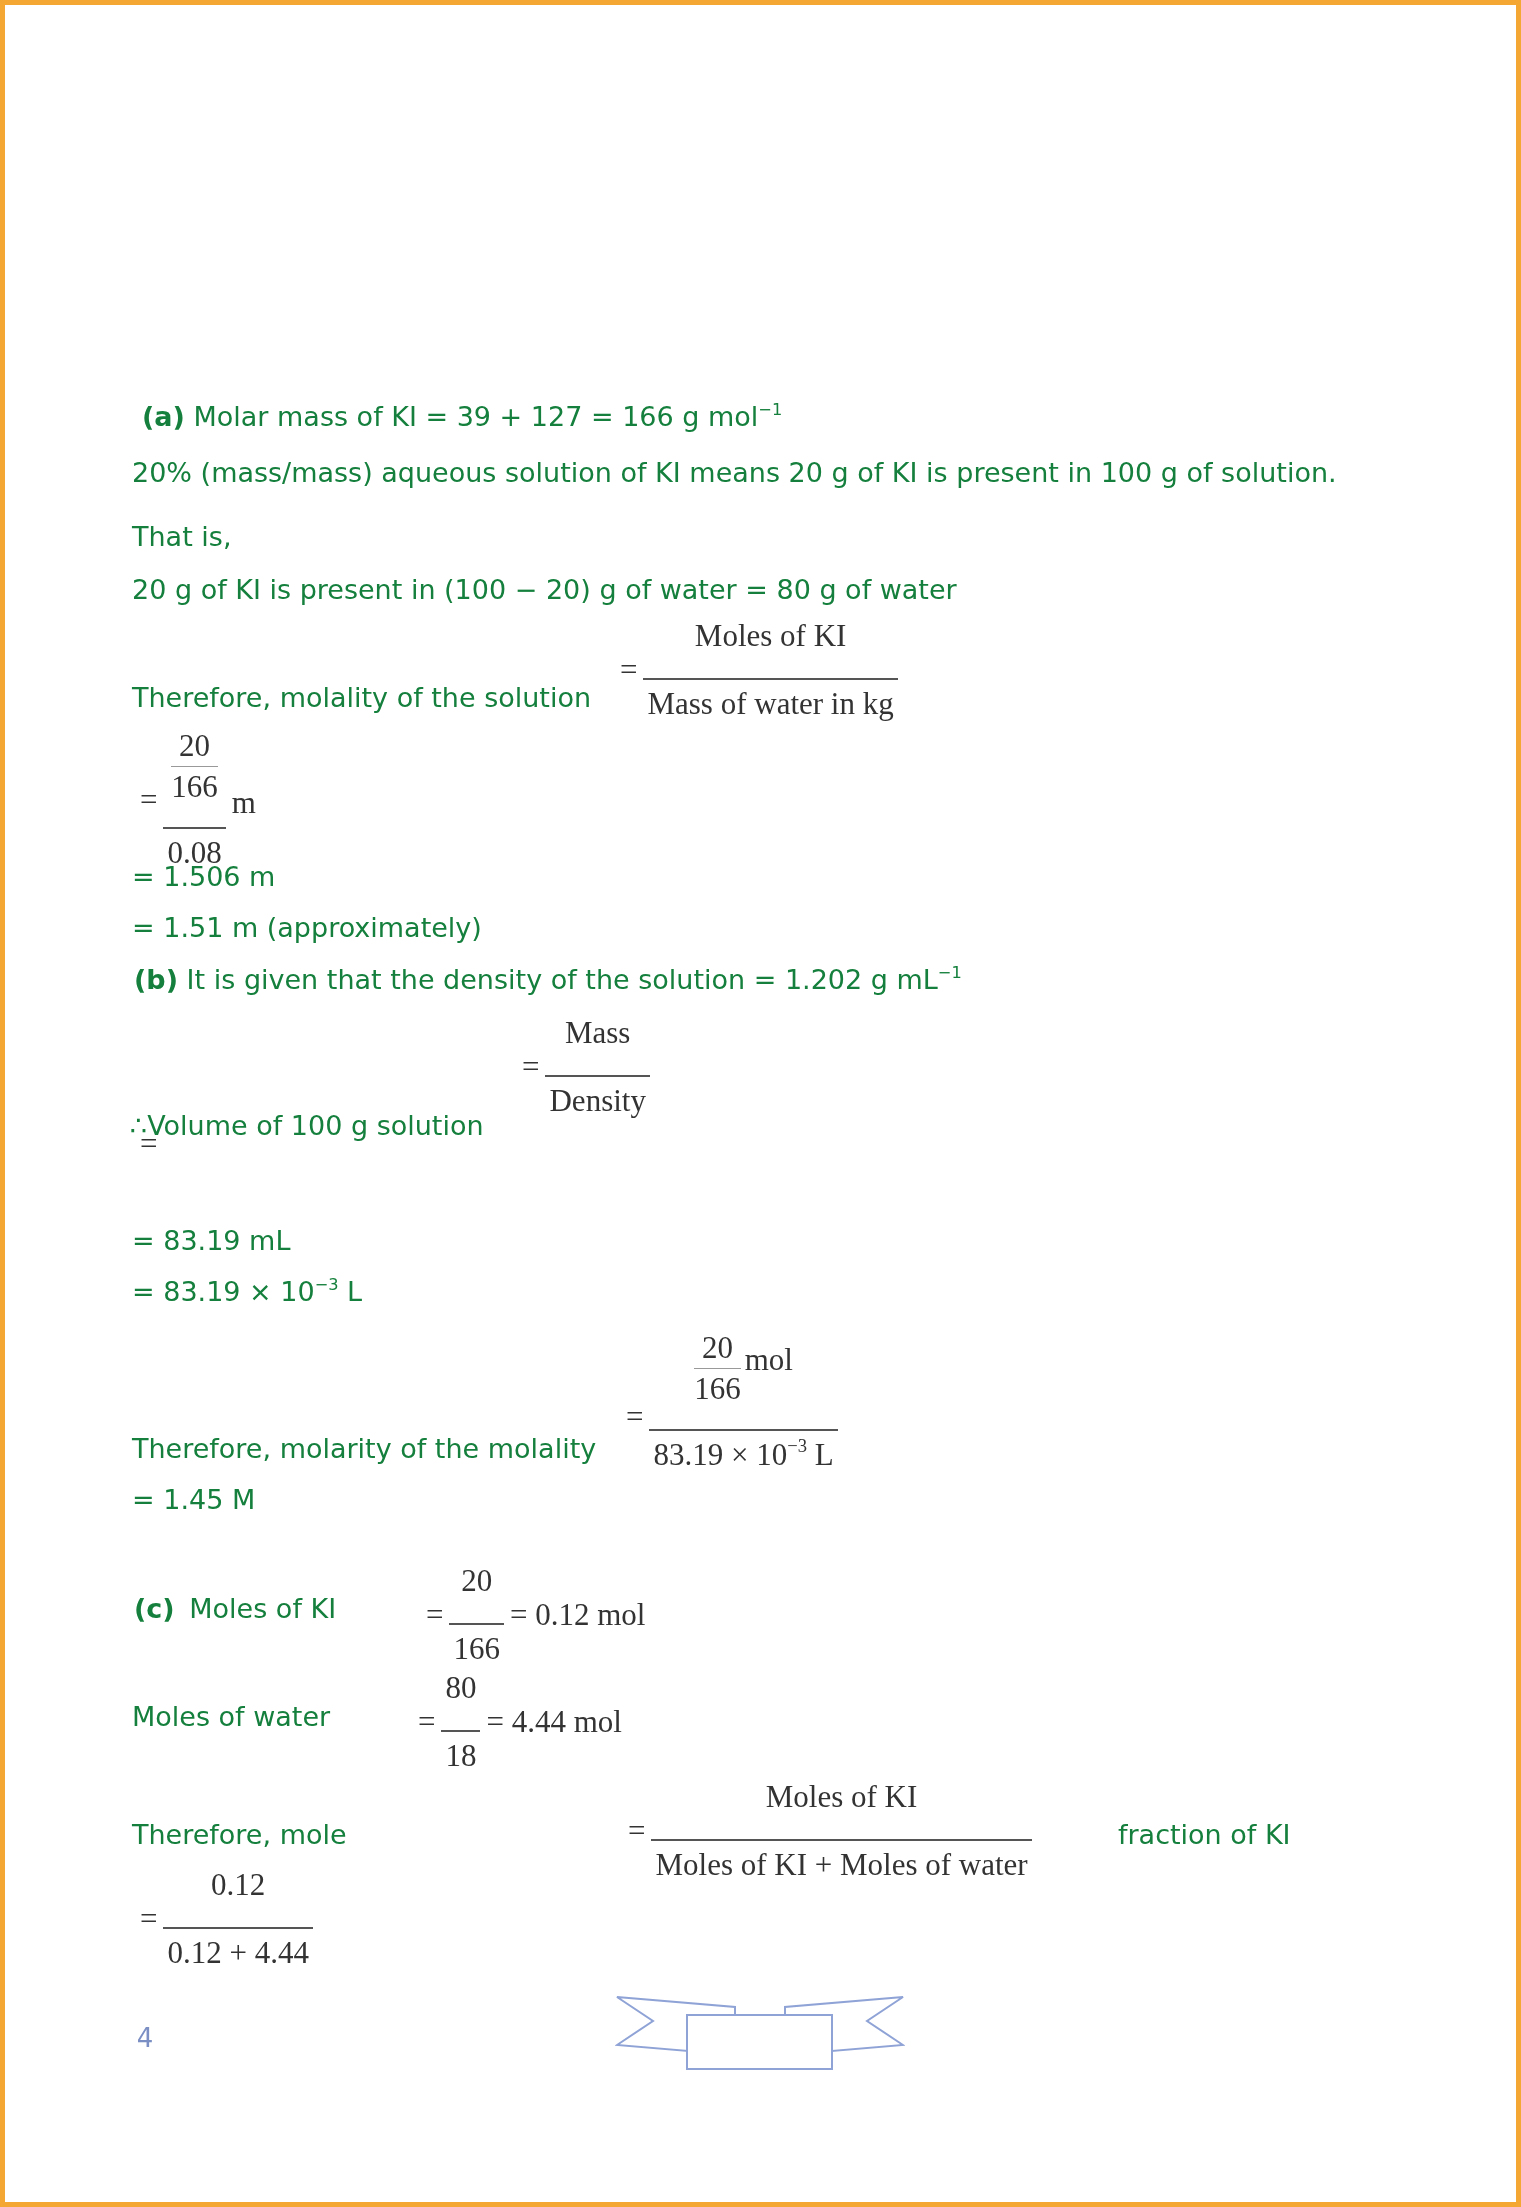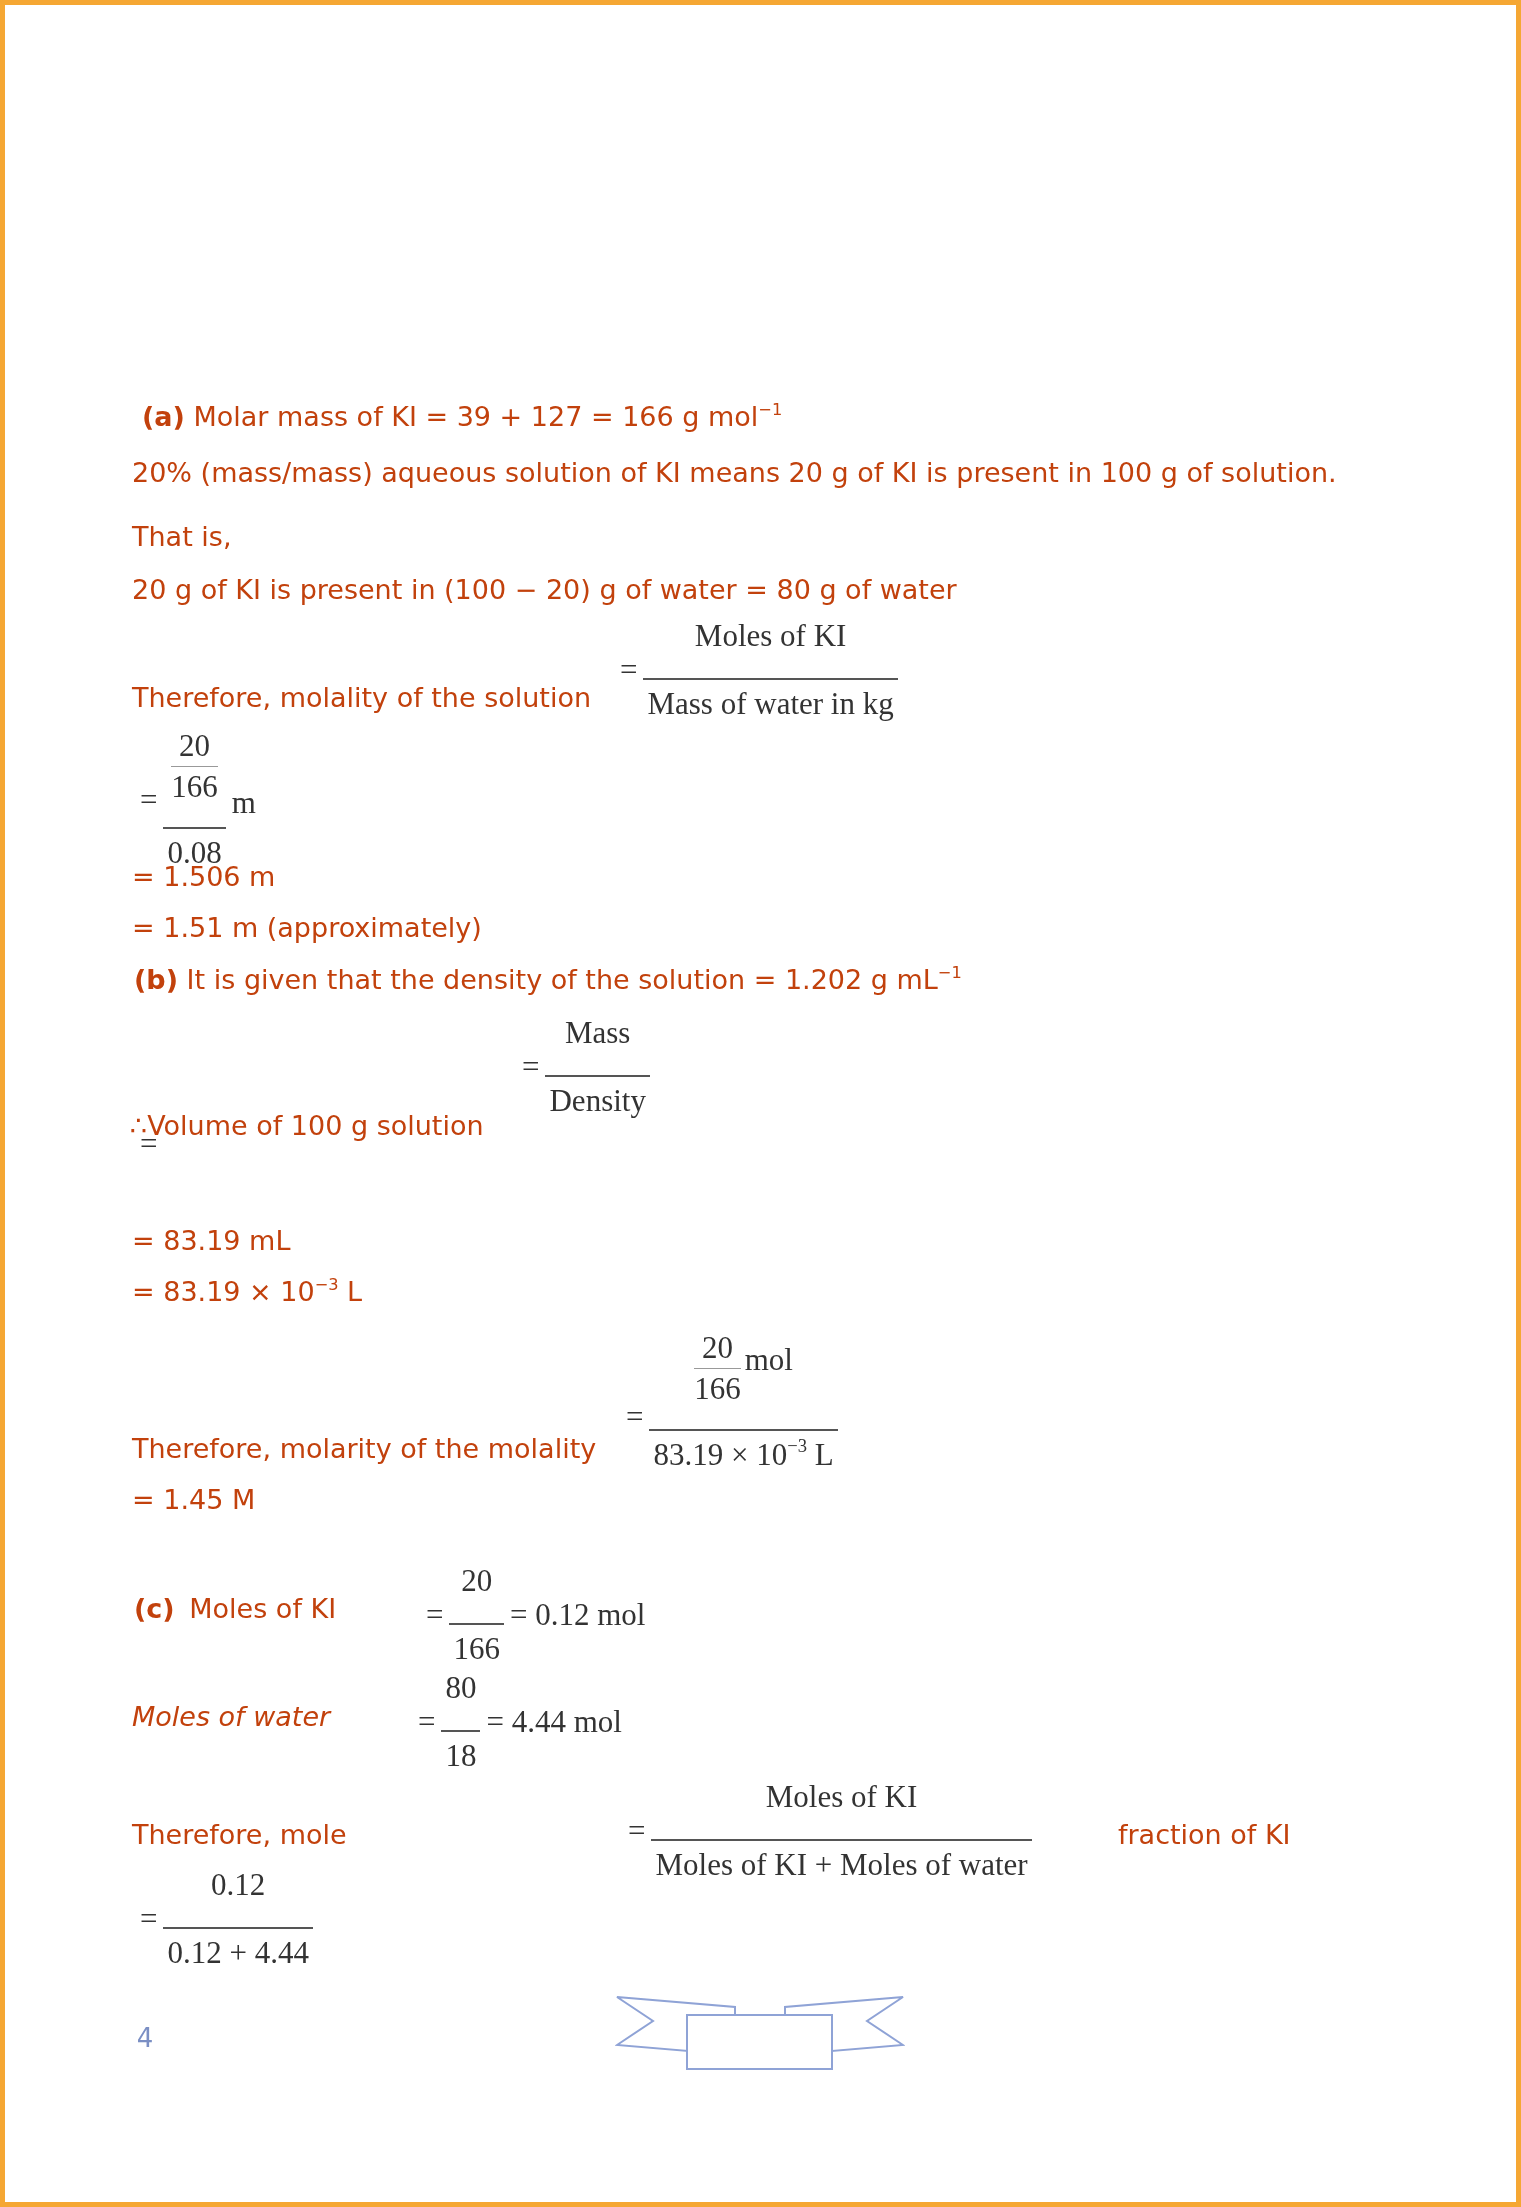--- a/index.html
+++ b/index.html
@@ -1,18 +1,18 @@
 <!DOCTYPE html>
 <html><head>
 <meta charset="utf-8">
 <style>
   html, body { margin:0; padding:0; }
   body { width:1521px; height:2207px; background:#ffffff; position:relative; overflow:hidden; }
   .page-border { position:absolute; left:0; top:0; width:1521px; height:2207px; box-sizing:border-box; border:5px solid #f5a733; }
-  .t { position:absolute; font-family:"DejaVu Sans", sans-serif; font-size:27px; color:#c2410c; white-space:nowrap; line-height:1; }
+  .t { position:absolute; font-family:"DejaVu Sans", sans-serif; font-size:27px; color:#15803d; white-space:nowrap; line-height:1; }
   .b { font-weight:bold; }
   .frac { position:absolute; display:flex; align-items:center; font-family:"Liberation Serif", serif; color:#333; font-size:31px; }
   .frac .eq { margin-right:6px; }
   .frac .fb { display:flex; flex-direction:column; align-items:center; }
   .frac .num { padding:0 4px 6px 4px; text-align:center; }
   .frac .den { padding:6px 4px 0 4px; border-top:2px solid #555; text-align:center;margin-top:18px; }
   .frac .tail { margin-left:6px; }
   sup { font-size:0.6em; vertical-align:0.7em; line-height:0; }
   .ribbon { position:absolute; left:615px; top:1985px; width:290px; height:85px; }
   .ribbon-num { position:absolute; left:0; width:290px; top:2023px; text-align:center; font-family:"DejaVu Sans", sans-serif; font-size:26px; color:#7b8fc4; }
@@ -99,21 +99,21 @@
 </div>
 <div class="frac" style="left:426px; top:1563px;">
   <span class="eq">=</span>
   <span class="fb">
     <span class="num">20</span>
     <span class="den">166</span>
   </span>
   <span class="tail">= 0.12 mol</span>
 </div>
 
-<div class="t" style="left:132px; top:1703px;font-style:italic;">Moles of water</div>
+<div class="t" style="left:132px; top:1703px;">Moles of water</div>
 <div class="frac" style="left:418px; top:1670px;">
   <span class="eq">=</span>
   <span class="fb">
     <span class="num">80</span>
     <span class="den">18</span>
   </span>
   <span class="tail">= 4.44 mol</span>
 </div>
 
 <div class="t" style="left:132px; top:1821px;">Therefore, mole</div>

